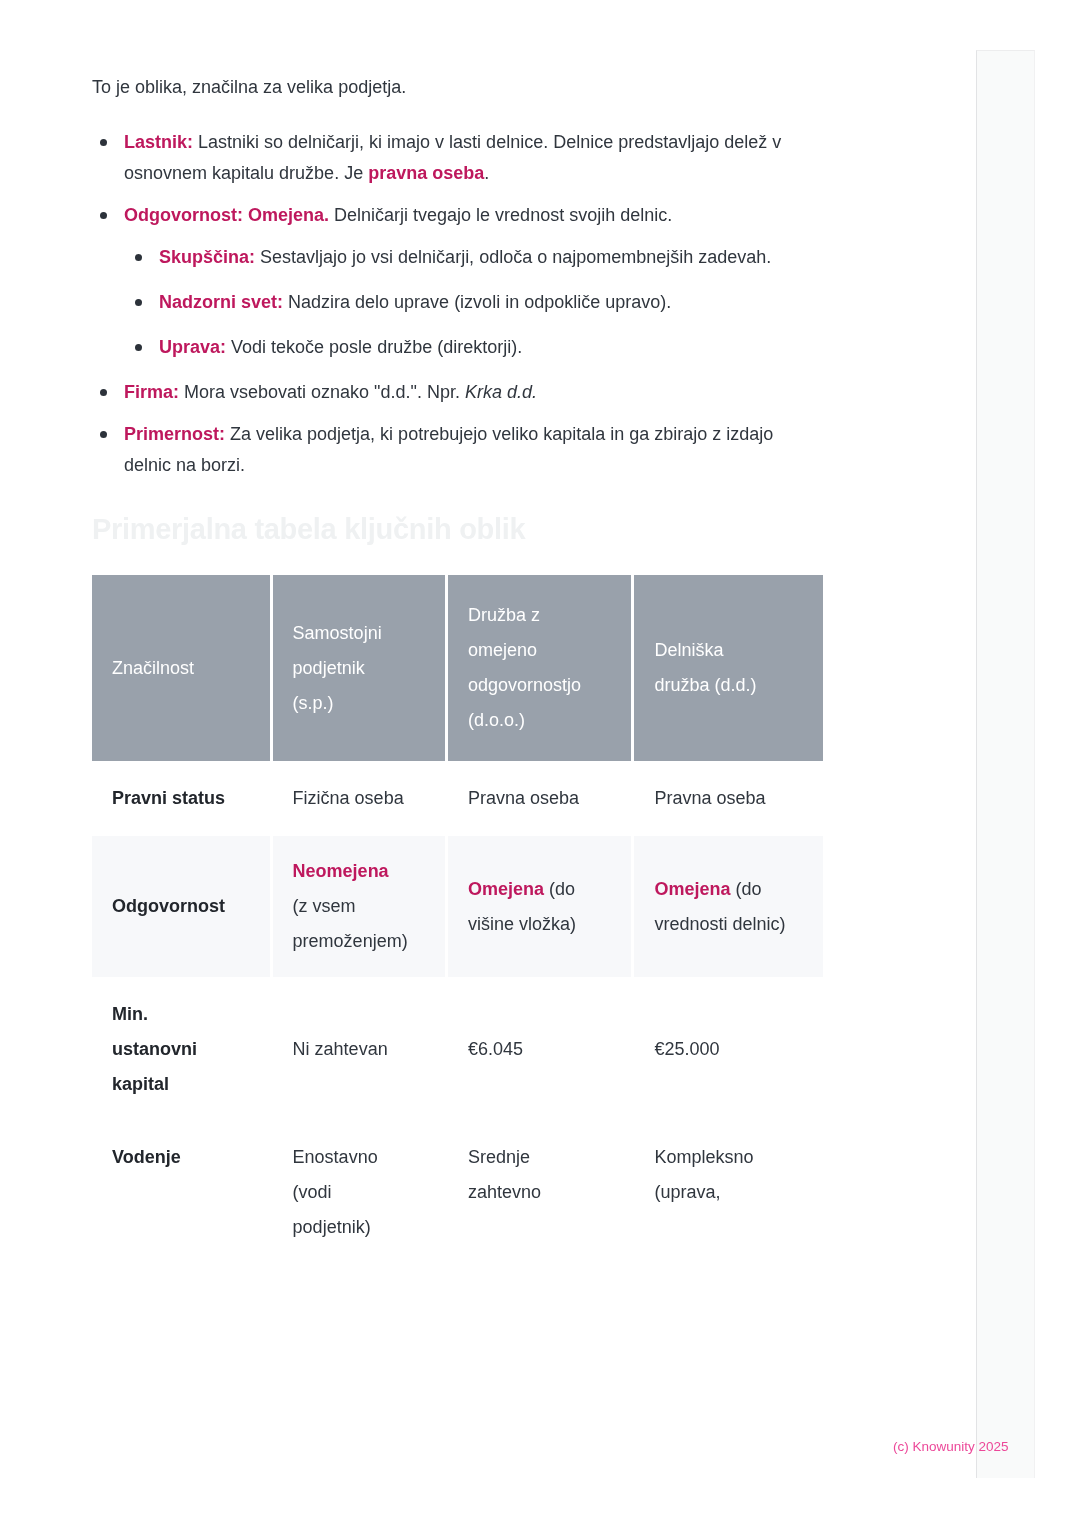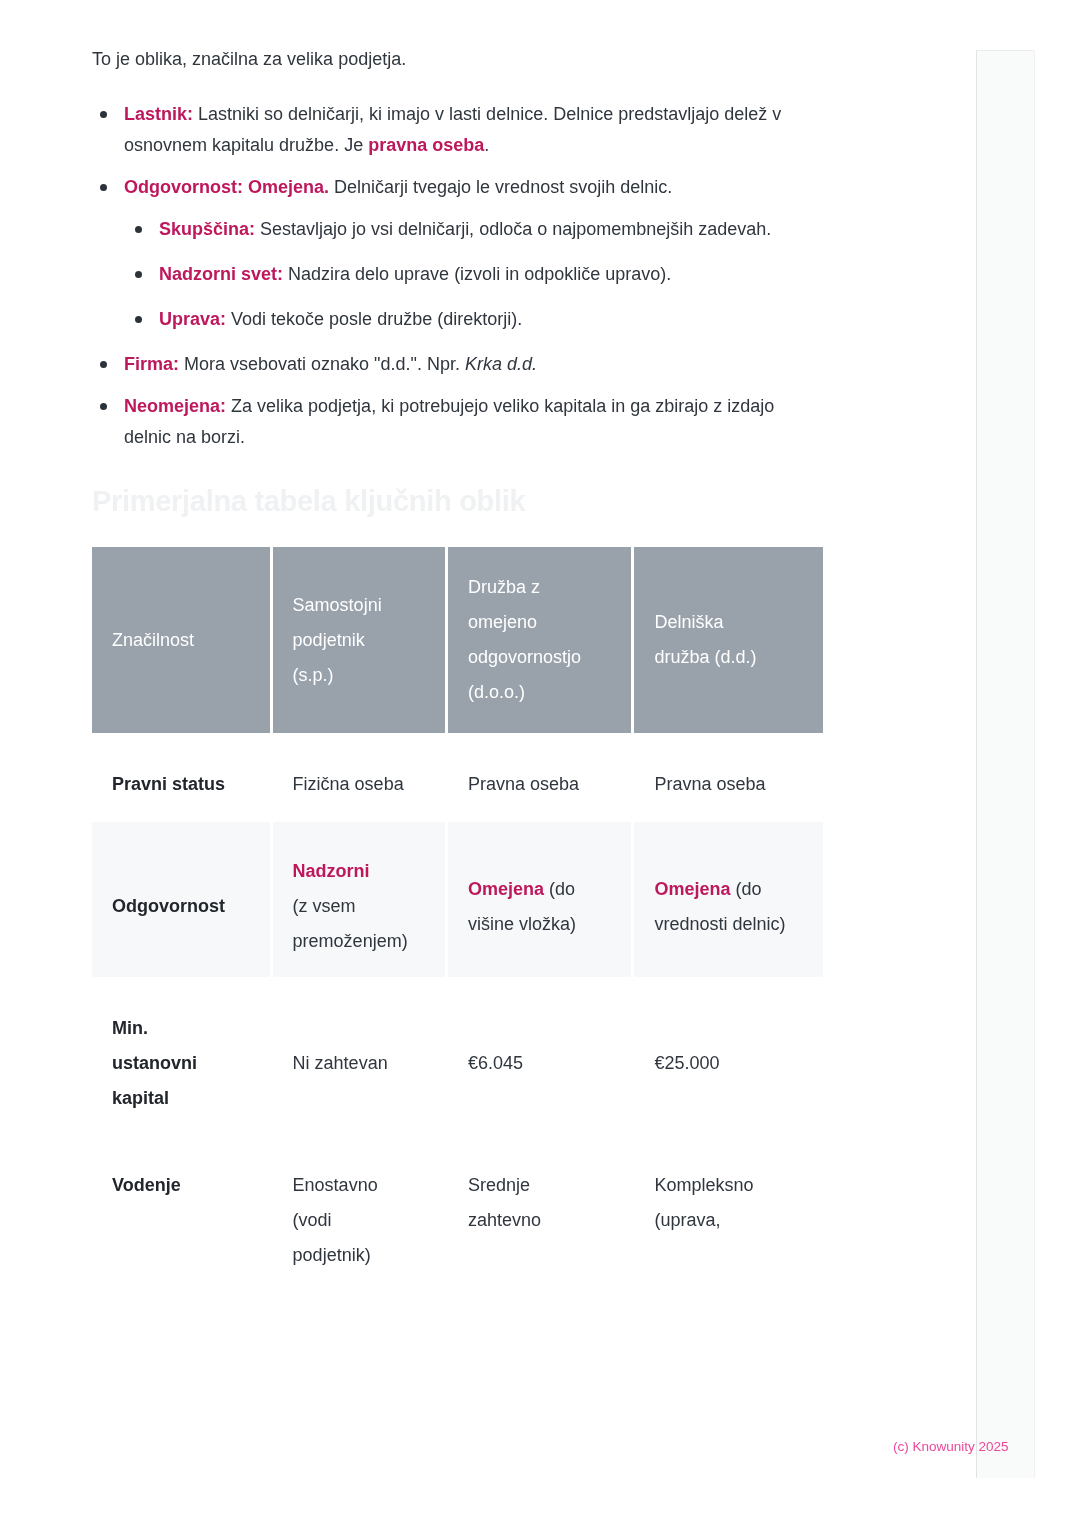--- a/index.html
+++ b/index.html
@@ -10,21 +10,21 @@
     font-family: "Liberation Sans", sans-serif;
     color: #30363e;
     position: relative;
     overflow: hidden;
   }
   .doc { position: absolute; inset: 0; }
 
   .content {
     position: absolute;
     left: 92px;
-    top: 44px;
+    top: 72px;
     width: 731px;
     height: 1417px;       
     overflow: hidden;
   }
 
   .intro {
     margin: 0;
     font-size: 18px;
     line-height: 31px;
   }
@@ -72,21 +72,21 @@
     line-height: 35px;
     border-right: 3px solid #ffffff;
   }
   table.cmp th:last-child, table.cmp td:last-child { border-right: none; }
   table.cmp th {
     background: #99a1ab;
     color: #ffffff;
     font-weight: normal;
     padding: 23px 18px 23px 20px;
   }
-  table.cmp td { padding: 32px 18px 18px 20px; }
+  table.cmp td { padding: 18px 18px 18px 20px; }
   table.cmp tbody tr { border-top: 2px solid #ffffff; background: #ffffff; }
   table.cmp tbody tr.alt { background: #f7f8fa; }
   table.cmp td.label { font-weight: bold; color: #22262c; }
   table.cmp tbody tr.last td { vertical-align: top; }
 
   .next-page {
     position: absolute;
     left: 976px;
     top: 50px;
     width: 57px;
@@ -136,21 +136,21 @@
         <div class="bullet-item l2">
           <span class="dot"></span>
           <div class="bt"><span class="b">Uprava:</span><span> Vodi tekoče posle družbe (direktorji).</span></div>
         </div>
         <div class="bullet-item">
           <span class="dot"></span>
           <div class="bt"><span class="b">Firma:</span><span> Mora vsebovati oznako "d.d.". Npr. </span><span class="i">Krka d.d.</span></div>
         </div>
         <div class="bullet-item">
           <span class="dot"></span>
-          <div class="bt"><span class="b">Neomejena:</span><span> Za velika podjetja, ki potrebujejo veliko kapitala in ga zbirajo z izdajo delnic na borzi.</span></div>
+          <div class="bt"><span class="b">Primernost:</span><span> Za velika podjetja, ki potrebujejo veliko kapitala in ga zbirajo z izdajo delnic na borzi.</span></div>
         </div>
       </div>
 
     <h2 class="ghost-heading">Primerjalna tabela ključnih oblik</h2>
 
     <table class="cmp">
       <colgroup>
         <col style="width:24.5%">
         <col style="width:24.0%">
         <col style="width:25.5%">
@@ -172,21 +172,21 @@
       </thead>
       <tbody>
           <tr class="">
             <td class="label">Pravni status</td>
             <td><span>Fizična oseba</span></td>
             <td><span>Pravna oseba</span></td>
             <td><span>Pravna oseba</span></td>
           </tr>
           <tr class="alt">
             <td class="label">Odgovornost</td>
-            <td><span class="b">Nadzorni</span><span>
+            <td><span class="b">Neomejena</span><span>
 (z vsem
 premoženjem)</span></td>
             <td><span class="b">Omejena</span><span> (do
 višine vložka)</span></td>
             <td><span class="b">Omejena</span><span> (do
 vrednosti delnic)</span></td>
           </tr>
           <tr class="">
             <td class="label">Min.
 ustanovni

